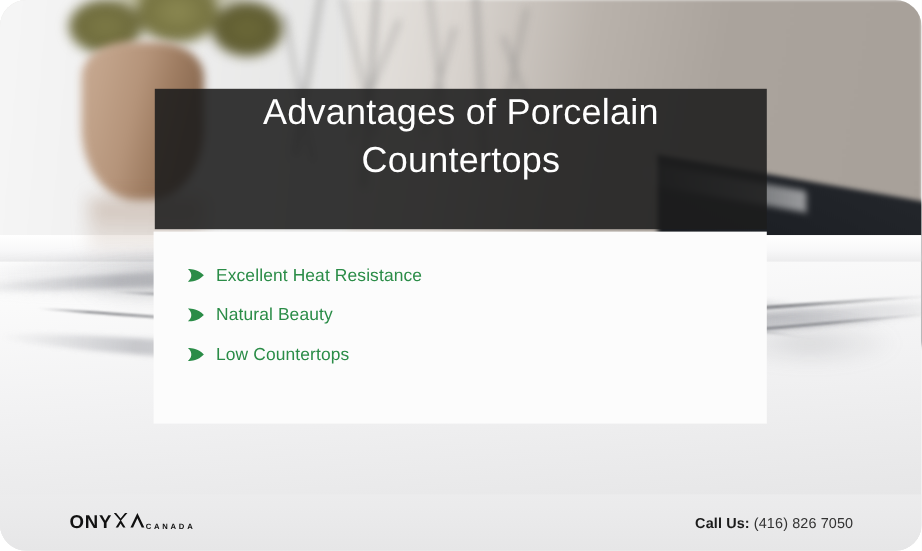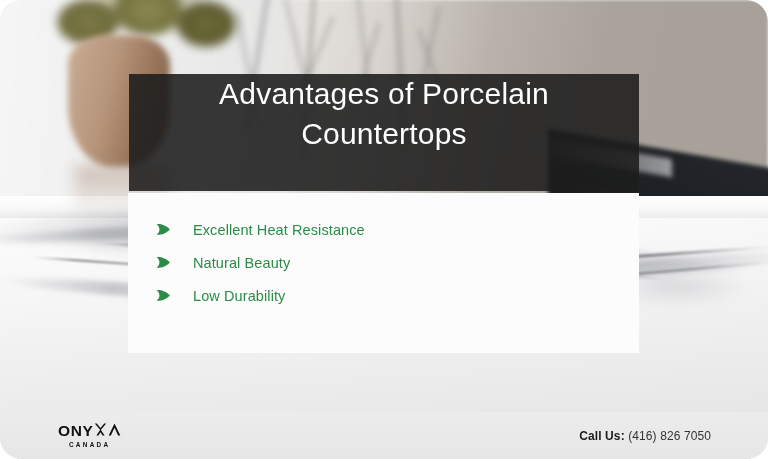--- a/index.html
+++ b/index.html
@@ -167,21 +167,21 @@
   
   .list-panel {
     position: absolute;
     left: 128px; top: 193px; width: 511px; height: 160px;
     background: #fcfcfc;
     padding: 20px 0 0 28px;
   }
   .benefit {
     display: flex;
     align-items: center;
-    gap: 22px;
+    gap: 9px;
     height: 33px;
   }
   .bullet-icon {
     flex: 0 0 auto;
     width: 15px; height: 13px;
     display: block;
   }
   .benefit-label {
     color: #2a8c47;
     font-size: 14.5px;
@@ -195,21 +195,21 @@
     position: absolute;
     left: 0; right: 0; bottom: 0; height: 47px;
     background: linear-gradient(to bottom, #ececed 0%, #e9e9ea 55%, #e6e6e7 100%);
     display: flex;
     align-items: center;
     justify-content: space-between;
     padding: 0 57px 0 58px;
   }
 
   
-  .logo { display: flex; flex-direction: column; align-items: center; line-height: 1; }
+  .logo { display: flex; flex-direction: row; align-items: flex-end; line-height: 1; }
   .logo-word {
     display: flex;
     align-items: baseline;
     color: #111111;
     font-size: 15.5px;
     font-weight: 700;
     letter-spacing: .6px;
   }
   .logo-chev { display: inline-block; width: 13px; height: 13px; margin-left: 1px; }
   .logo-sub {
@@ -302,21 +302,21 @@
         <path d="M0.6 1.1 C4.2 1.1 8.6 1.3 13.9 6.4 C8.6 11.6 4.2 11.8 0.6 11.8 C3.0 9.6 3.4 8.0 3.4 6.4 C3.4 4.9 3.0 3.3 0.6 1.1 Z" fill="#2a8c47"></path>
       </svg>
       <span class="benefit-label">Natural Beauty</span>
     </div>
 
 
     <div class="benefit">
       <svg class="bullet-icon" viewBox="0 0 15 13">
         <path d="M0.6 1.1 C4.2 1.1 8.6 1.3 13.9 6.4 C8.6 11.6 4.2 11.8 0.6 11.8 C3.0 9.6 3.4 8.0 3.4 6.4 C3.4 4.9 3.0 3.3 0.6 1.1 Z" fill="#2a8c47"></path>
       </svg>
-      <span class="benefit-label">Low Durability</span>
+      <span class="benefit-label">Low Countertops</span>
     </div>
 
   </div>
 
   <div class="footer">
 
     <div class="logo">
       <div class="logo-word">
         <span>ONY</span>
         <svg class="logo-chev" viewBox="0 0 13 13">

